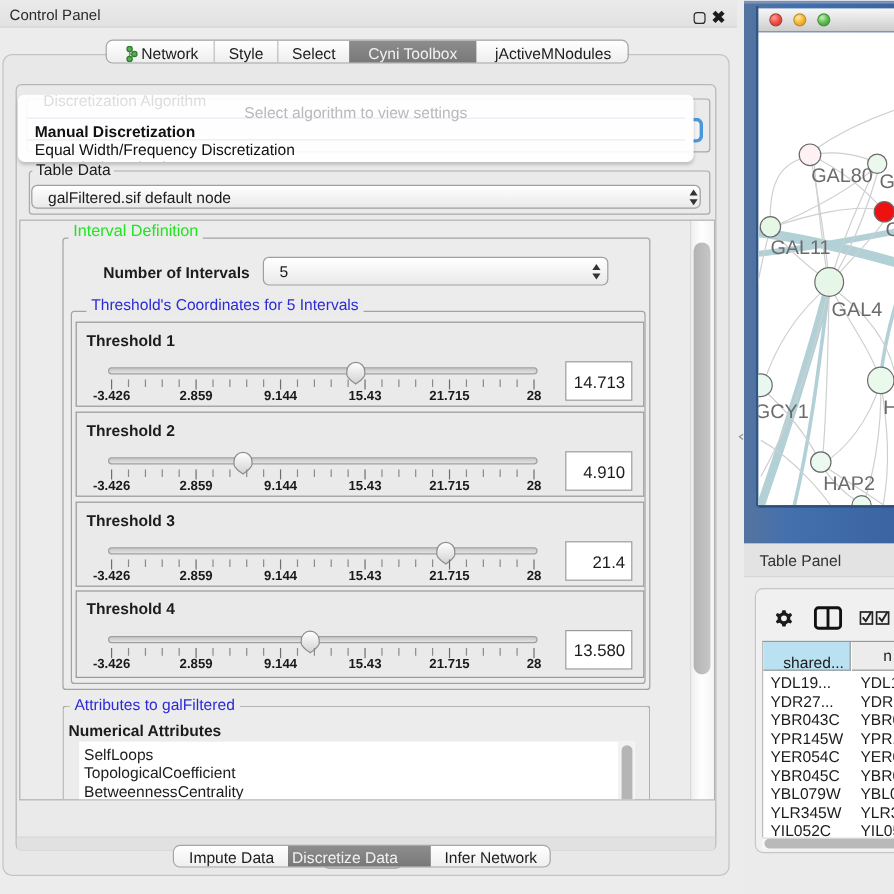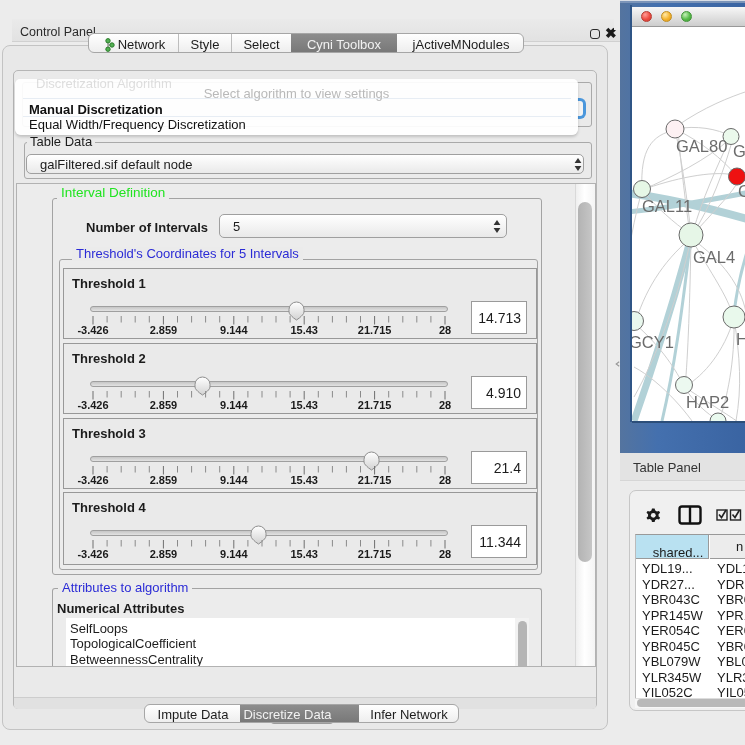--- a/index.html
+++ b/index.html
@@ -12,21 +12,21 @@
 .thrlabel { position:absolute; left:8px; top:7px; font-weight:bold; }
 .track { position:absolute; left:26px; top:37px; width:358px; height:6px; border:1px solid #9f9f9f; border-radius:3px; background:linear-gradient(#c6c6c6,#e2e2e2); }
 .vbox { position:absolute; left:407px; top:32px; width:56px; height:33px; background:#fff; border:1px solid #9a9a9a; text-align:right; padding:8px 5px 0 0; font-size:14px; }
 .ticklabels { position:absolute; top:55px; left:0; width:100%; font-size:11px; font-weight:bold; color:#1a1a1a; }
 .ticklabels span { position:absolute; transform:translateX(-50%); }
 .seg-dark { background:linear-gradient(#8d8d8d,#767676); color:#f4f4f4; }
 </style>
 </head>
 <body>
 
-<div class="abs" style="left:12px;top:0;width:616px;height:23px;background:linear-gradient(#eaeaea,#e2e2e2);border-bottom:1px solid #d0d0d0;margin-top:19px;">
+<div class="abs" style="left:0;top:0;width:616px;height:23px;background:linear-gradient(#eaeaea,#e2e2e2);border-bottom:1px solid #d0d0d0;">
   <div class="abs" style="left:8px;top:6px;font-size:12.5px;color:#2a2a2a;">Control Panel</div>
   <div class="abs" style="left:578px;top:10px;width:10px;height:10px;border:1.7px solid #2b2b2b;border-radius:3px;"></div>
   <div class="abs" style="left:593px;top:6px;font-size:14px;font-weight:bold;color:#1b1b1b;">✖</div>
 </div>
 
 <div class="abs" style="left:2px;top:45px;width:606px;height:685px;border:1px solid #c3c3c3;border-radius:8px;background:#e8e8e8;"></div>
 
 <div class="abs" style="left:88px;top:33px;width:436px;height:20px;border:1px solid #a6a6a6;border-radius:6px;background:linear-gradient(#ffffff,#eeeeee);overflow:hidden;">
   <div class="abs" style="left:89px;top:0;width:1px;height:20px;background:#bdbdbd;"></div>
   <div class="abs" style="left:142px;top:0;width:1px;height:20px;background:#bdbdbd;"></div>
@@ -275,25 +275,25 @@
       <line x1="381.0" y1="0" x2="381.0" y2="8.5" stroke="#6e6e6e" stroke-width="1"></line>
     </svg>
   <div class="ticklabels">
       <span style="left:29.0px;">-3.426</span>
       <span style="left:99.4px;">2.859</span>
       <span style="left:169.8px;">9.144</span>
       <span style="left:240.2px;">15.43</span>
       <span style="left:310.6px;">21.715</span>
       <span style="left:381.0px;">28</span>
     </div>
-  <div class="vbox">11.344</div>
+  <div class="vbox">13.580</div>
 </div>
 
 <div class="grp" style="left:52px;top:588px;width:490px;height:78px;border-color:#a3a3a3;border-bottom:none;border-radius:3px 3px 0 0;"></div>
-<div class="grplabel" style="left:58px;top:581px;color:#2b2bd6;background:#ececec;">Attributes to algorithm</div>
+<div class="grplabel" style="left:58px;top:581px;color:#2b2bd6;background:#ececec;">Attributes to galFiltered</div>
 <div class="abs" style="left:57px;top:601px;font-weight:bold;">Numerical Attributes</div>
 <div class="abs" style="left:66px;top:618px;width:463px;height:48px;background:#fff;overflow:hidden;">
   <div style="padding:3px 0 0 4px;line-height:15.4px;">SelfLoops<br>TopologicalCoefficient<br>BetweennessCentrality</div>
   <div class="abs" style="left:449px;top:0;width:14px;height:48px;background:#f2f2f2;"></div>
   <div class="abs" style="left:452px;top:3px;width:9px;height:60px;background:#b5b5b5;border-radius:5px;"></div>
 </div>
 
 <div class="abs" style="left:269px;top:671px;width:66px;height:19px;border:1px solid #9a9a9a;border-radius:5px;background:linear-gradient(#ffffff,#e3e3e3);text-align:center;padding-top:1px;margin-top:34px;">Apply</div>
 
 <div class="abs" style="left:144px;top:704px;width:315px;height:19px;border:1px solid #a6a6a6;border-radius:6px;background:linear-gradient(#ffffff,#eeeeee);overflow:hidden;">

